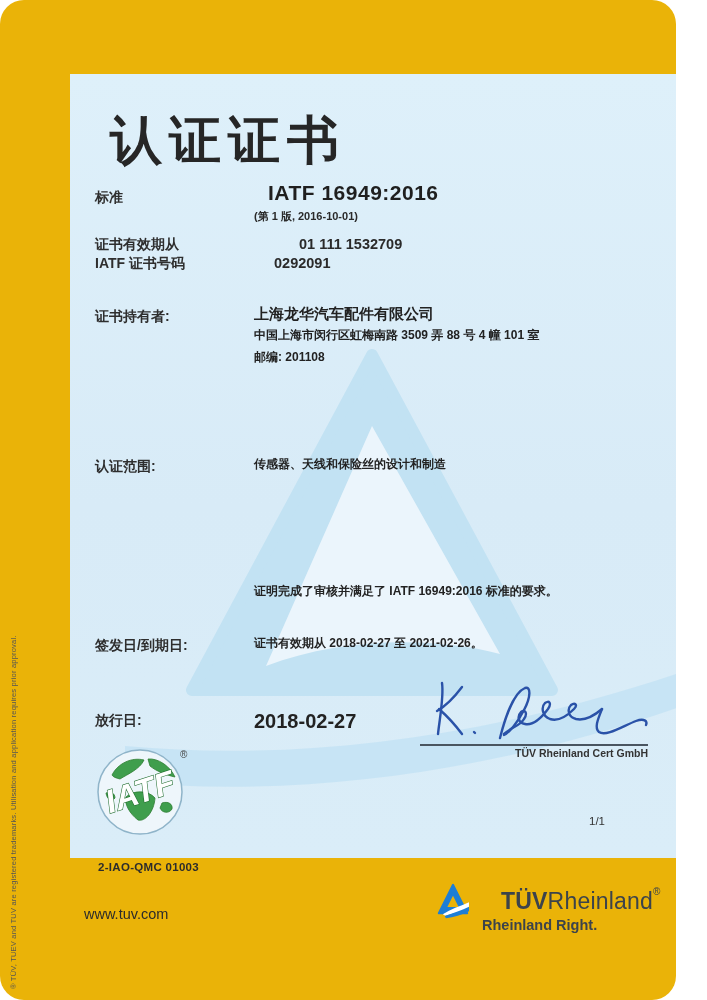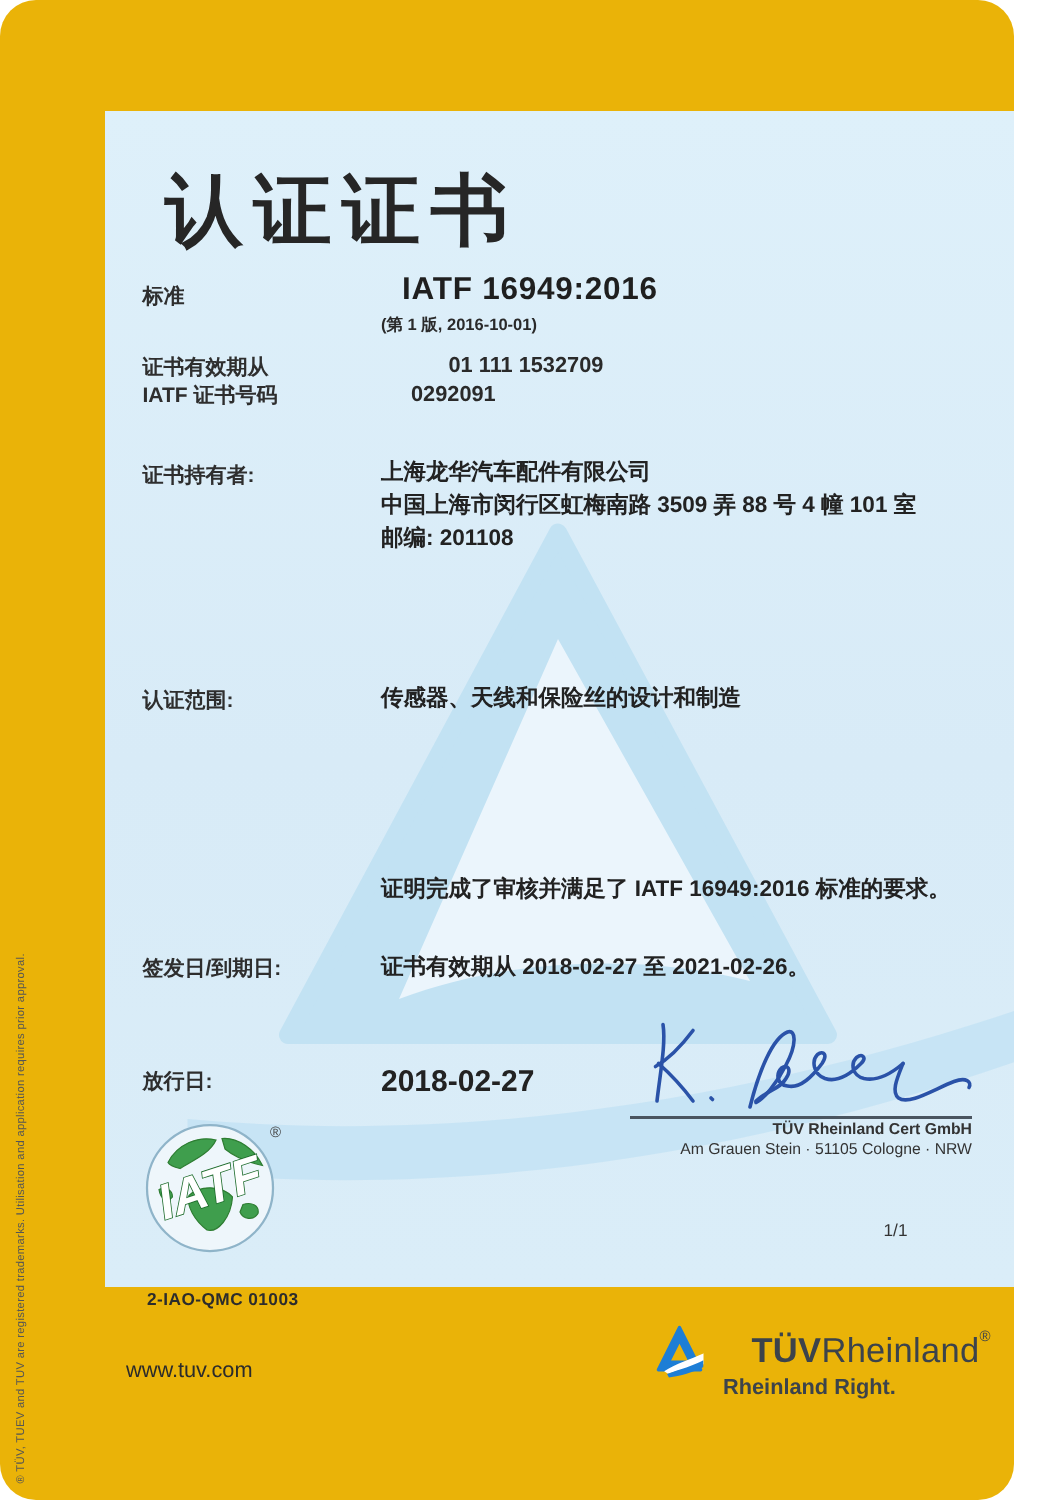--- a/index.html
+++ b/index.html
@@ -8,21 +8,21 @@
 
   
   .panel{position:absolute;left:70px;top:74px;width:620px;height:784px;
          background:linear-gradient(180deg,#def0fa 0%,#d8ebf7 55%,#daedf8 100%);}
   .wm{position:absolute;left:70px;top:74px;width:620px;height:784px;}
 
   .abs{position:absolute;white-space:nowrap;}
   .cert-title{font-size:52px;font-weight:700;letter-spacing:7px;color:#262626;}
   .lbl{font-size:14px;font-weight:600;color:#2e2e2e;}
   .val{font-size:14.5px;font-weight:600;color:#2a2a2a;}
-  .valb{font-size:15px;font-weight:700;color:#222;}
+  .valb{font-size:12px;font-weight:700;color:#222;}
   .std{font-size:21px;font-weight:800;color:#1f1f1f;letter-spacing:.5px;margin-left:14px;}
   .std-ed{font-size:11px;font-weight:700;color:#2a2a2a;}
   .sig-line{position:absolute;left:420px;top:744px;width:228px;height:2px;background:#4a5560;}
   .sig-org{position:absolute;left:400px;top:747px;width:248px;text-align:right;font-size:10.5px;font-weight:600;color:#333;}
   .sig-addr{position:absolute;left:400px;top:759.5px;width:248px;text-align:right;font-size:10.5px;color:#333;}
   .code{font-size:11.5px;font-weight:600;letter-spacing:.3px;color:#2c2c2c;margin-top:28px;}
   .pageno{font-size:11.5px;color:#333;margin-left:33px;}
   .www{font-size:14.5px;color:#2b2b2b;}
   .brand{font-size:23px;color:#3c434b;letter-spacing:.2px;margin-left:21px;}
   .brand b{font-weight:800;}
@@ -77,21 +77,20 @@
       <path d="M44,11 C35,23 26,31 19,35"></path>
       <path d="M21,33 C29,40 38,50 44,58"></path>
       <path d="M56,56 l1,1"></path>
       <path d="M82,62 C88,38 97,16 107,12 C113,10 113,21 106,34 C100,46 91,57 86,59"></path>
       <path d="M86,58 C95,50 102,50 106,43 C110,37 107,33 103,36 C99,40 100,47 107,48 C116,50 124,41 130,33 C134,27 131,24 127,27 C123,31 124,40 132,43 C141,46 150,39 156,33 C160,29 157,26 153,29 C149,33 150,41 158,43 C167,45 177,39 184,33"></path>
       <path d="M184,33 C180,43 176,52 181,56 C188,61 205,50 218,45 C226,42 230,45 228,49"></path>
     </g>
   </svg>
   <div class="sig-line"></div>
   <div class="sig-org">TÜV Rheinland Cert GmbH</div>
-  <div class="sig-addr">Am Grauen Stein · 51105 Cologne · NRW</div>
 
   <svg class="abs" style="left:96px;top:745px;" width="92" height="92" viewBox="0 0 92 92">
     <circle cx="44" cy="47" r="42" fill="#eef6fb" stroke="#8fb4c9" stroke-width="1.5"></circle>
     <g fill="#3f9e4d" stroke="#2e7d32" stroke-width="0.8">
       <path d="M16,30 C22,18 36,12 48,15 C44,24 32,29 24,34 C20,33 17,32 16,30 Z"></path>
       <path d="M52,14 C62,13 74,21 79,32 C70,30 60,26 54,21 Z"></path>
       <path d="M30,52 C37,45 52,45 59,53 C58,67 49,77 42,75 C34,69 28,59 30,52 Z"></path>
       <path d="M66,58 C72,56 77,59 76,64 C73,69 66,68 64,63 Z"></path>
       <path d="M10,48 C14,46 19,48 19,53 C16,57 11,55 10,48 Z"></path>
     </g>

